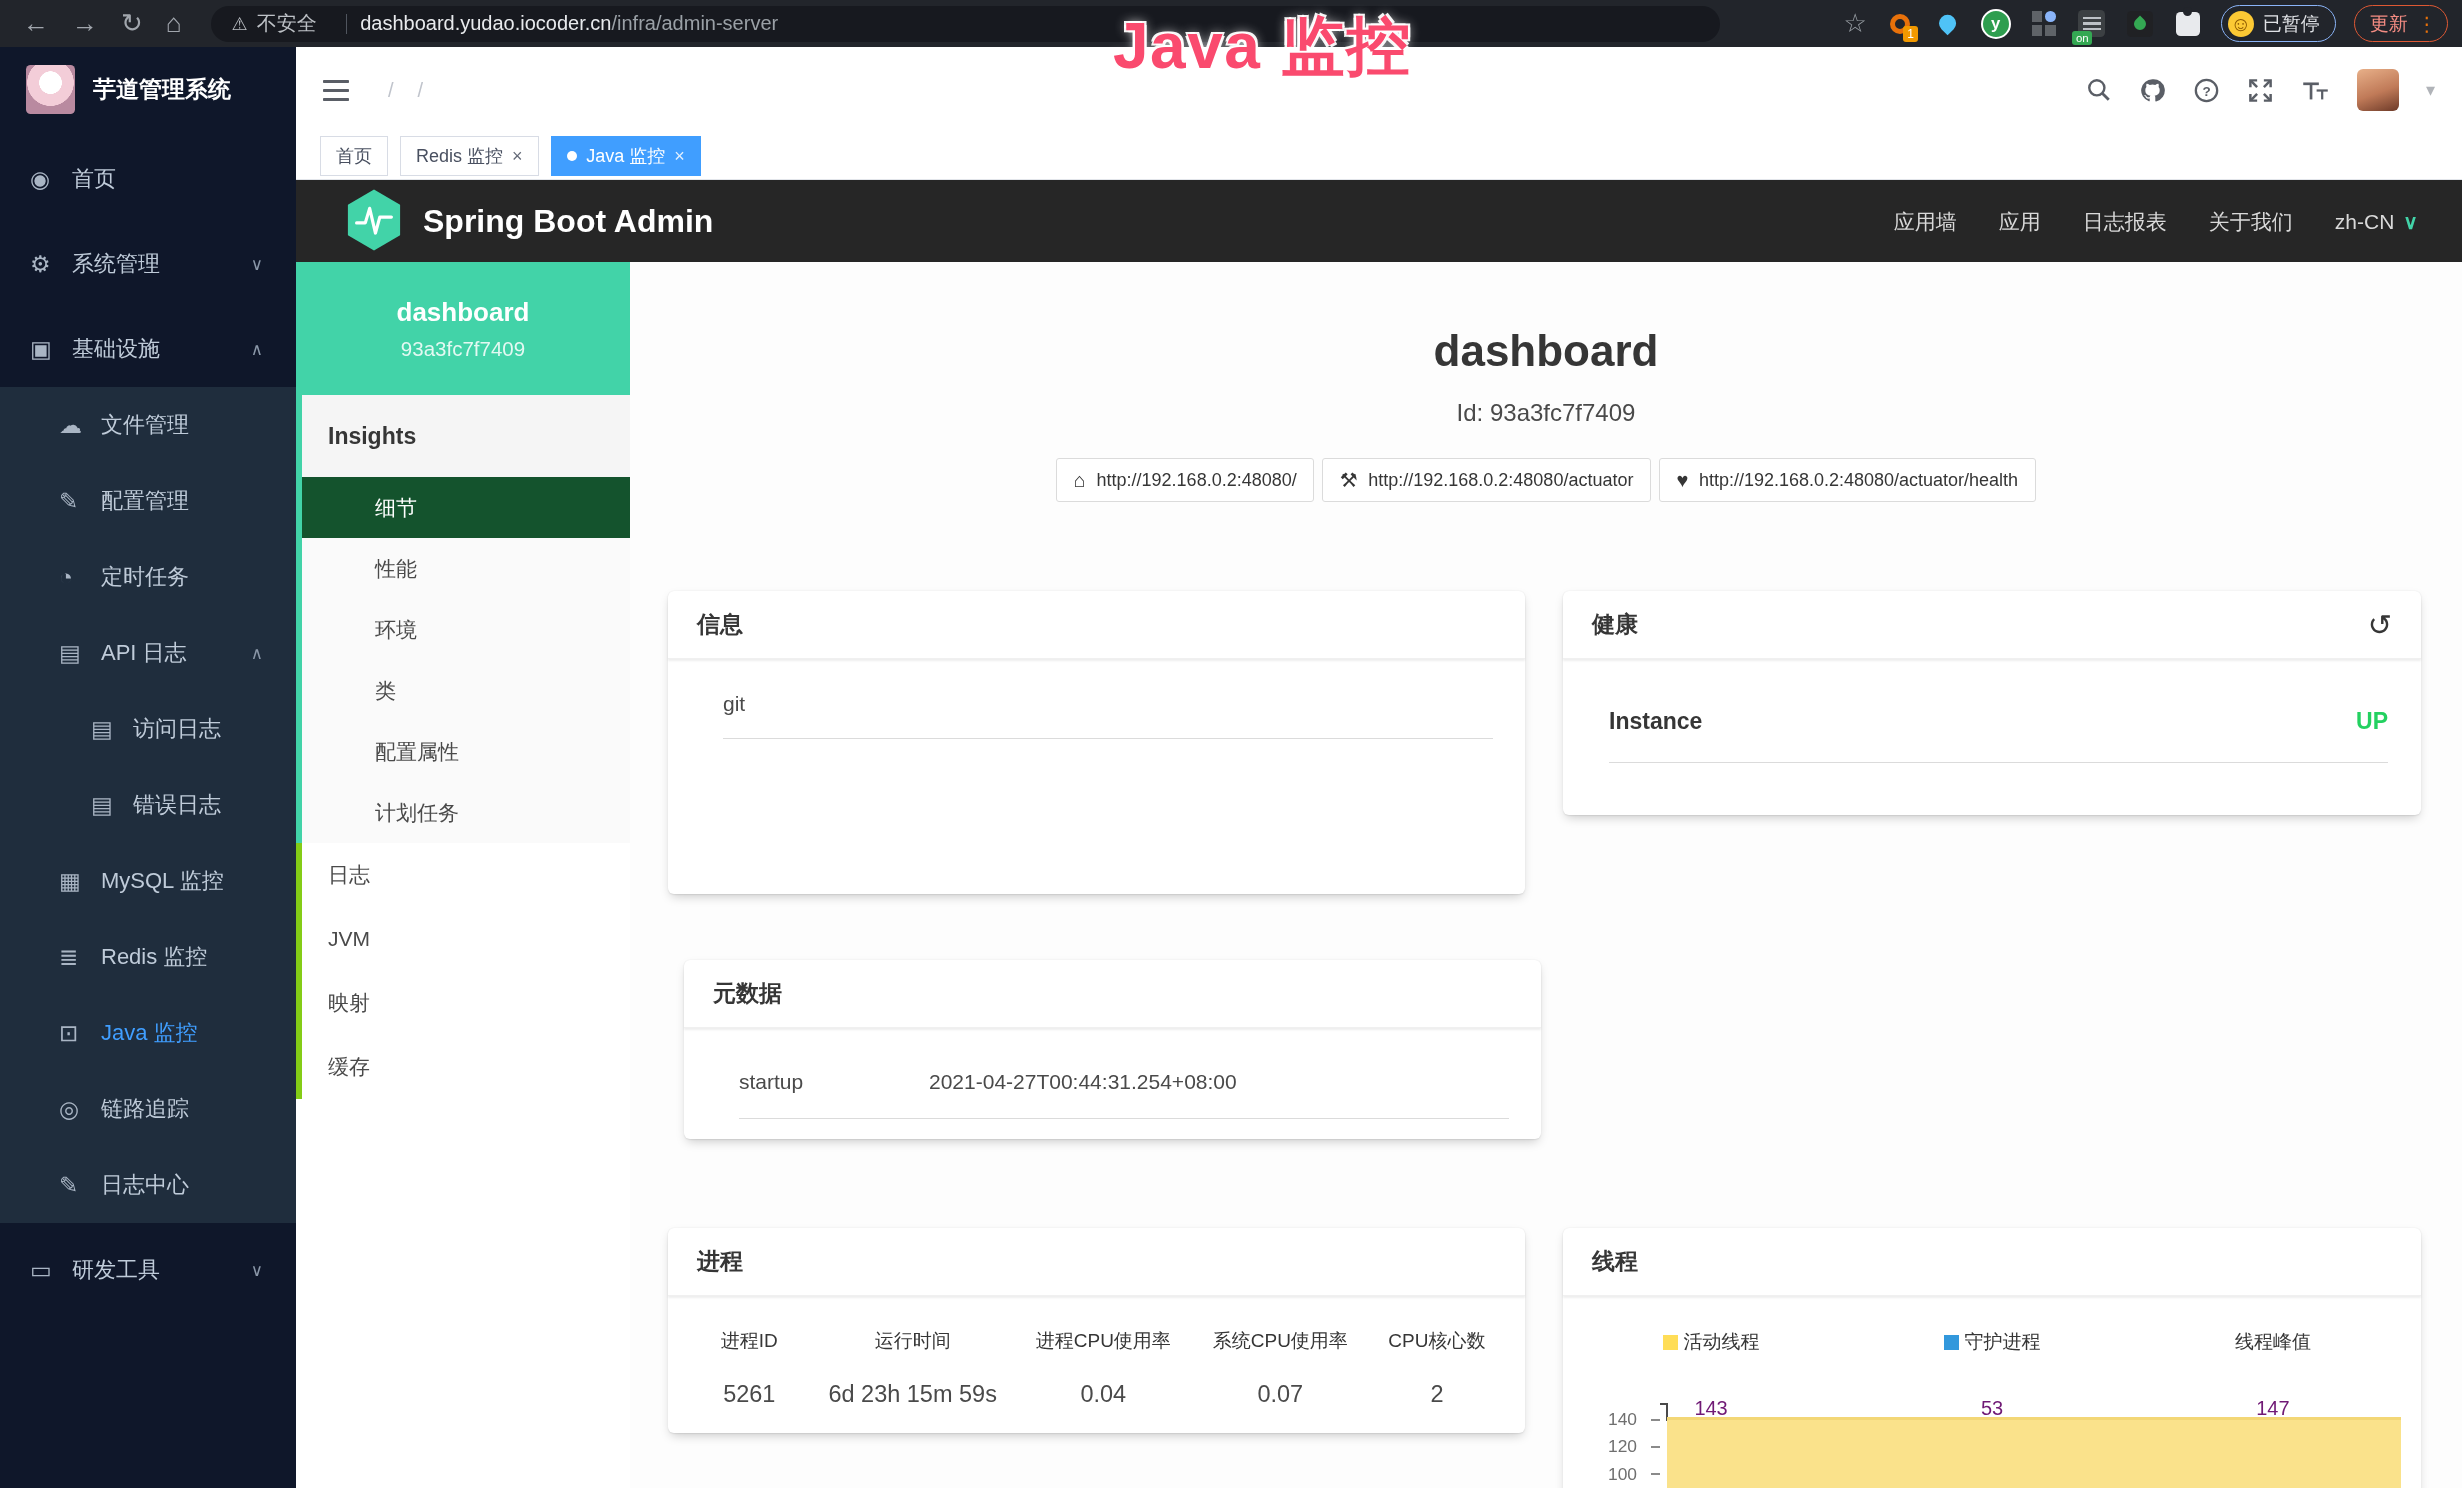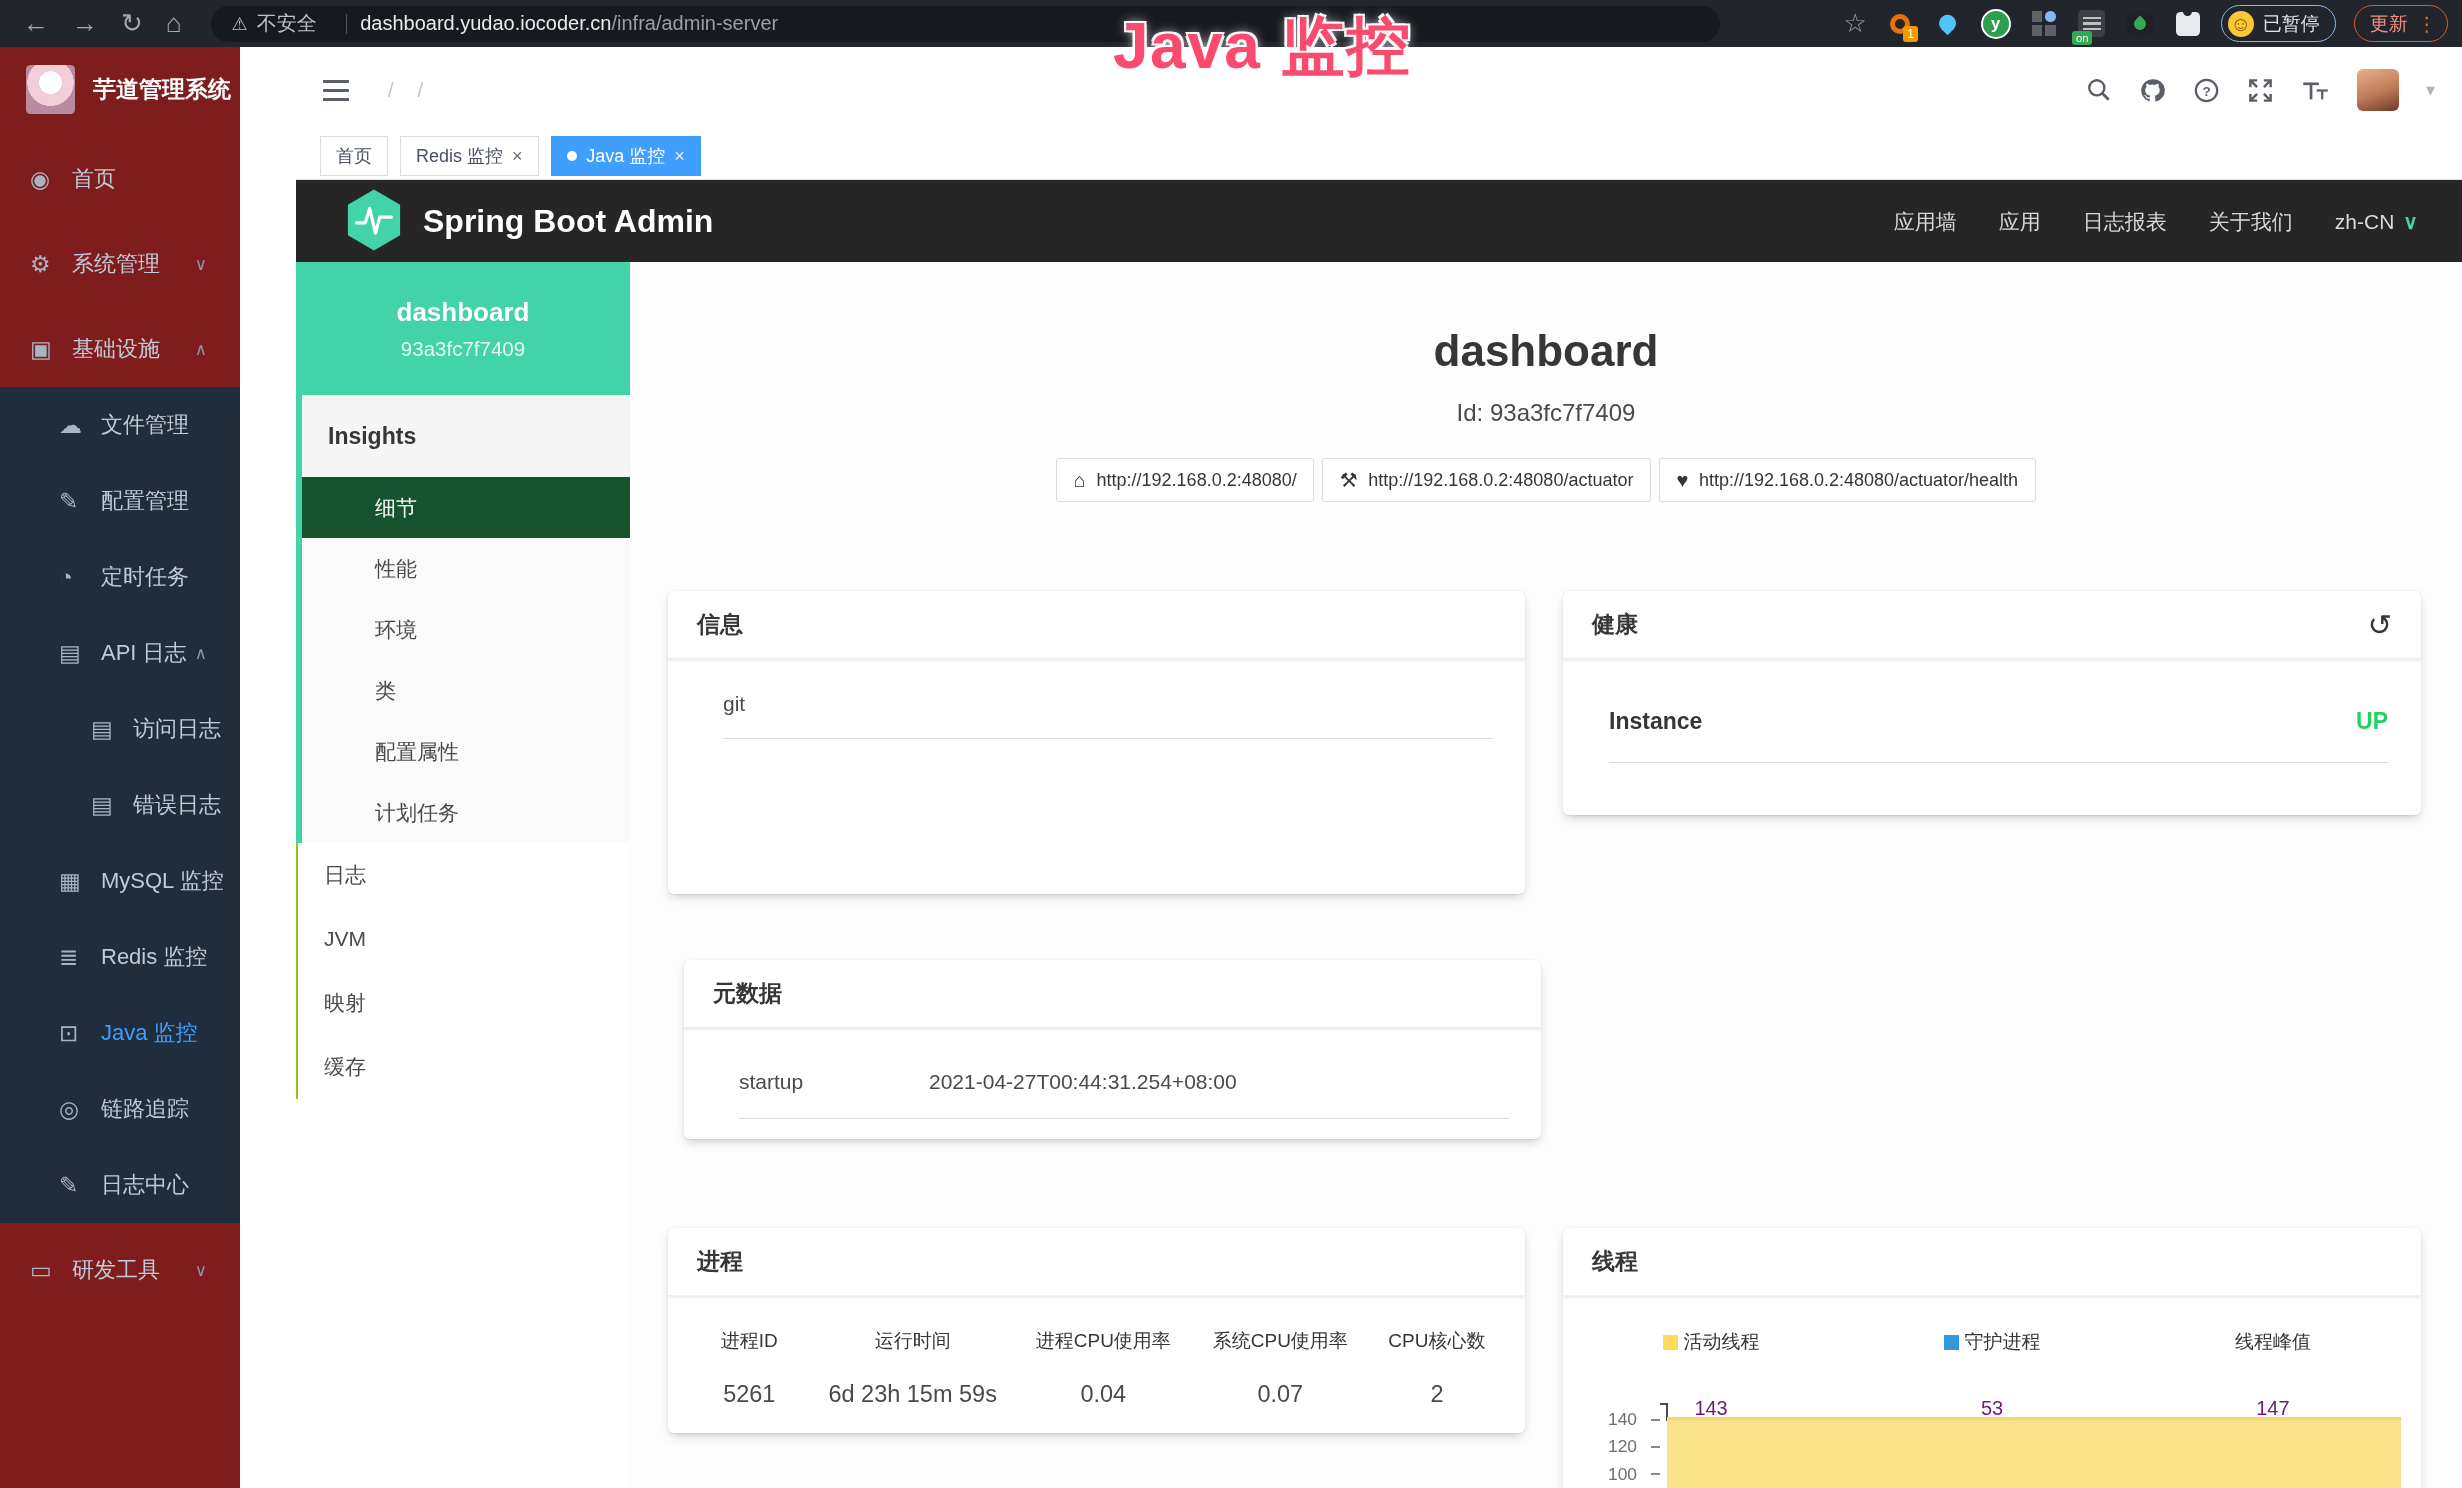--- a/index.html
+++ b/index.html
@@ -31,21 +31,21 @@
   .ext-puzzle{position:relative;width:24px;height:24px;background:#e8eaed;border-radius:4.6px}
   .ext-puzzle::after{content:"";position:absolute;top:-4.6px;left:7.6px;width:9px;height:9px;border-radius:50%;background:#22252b}
   .paused{display:flex;align-items:center;gap:9px;border:1.5px solid #8ab4f8;border-radius:20px;height:35px;padding:0 15px 0 6px;color:#dfe1e5;font-size:19px}
   .face{width:26px;height:26px;border-radius:50%;background:#fcc934;color:#8c5a00;font-size:20.5px;line-height:26px;text-align:center}
   .update{display:flex;align-items:center;gap:9px;border:1.5px solid #de5833;border-radius:20px;height:35px;padding:0 10.6px 0 15px;color:#f28b82;font-size:19px}
   .vdots{font-size:20px;color:#e8710a}
   
   .annotation{position:absolute;left:1113px;top:3px;z-index:99;font-size:64px;font-weight:600;letter-spacing:1.5px;color:#fa4a6e;
     text-shadow:2.3px 2.3px 0 rgba(255,255,255,.95),-2.3px -2.3px 0 rgba(255,255,255,.95),2.3px -2.3px 0 rgba(255,255,255,.95),-2.3px 2.3px 0 rgba(255,255,255,.95),0 0 12px rgba(255,255,255,.9)}
   
-  .sidebar{position:absolute;left:0;top:47px;width:240px;bottom:0;background:#7f1d1d}
+  .sidebar{position:absolute;left:0;top:47px;width:296px;bottom:0;background:#0f172a}
   .logo{display:flex;align-items:center;height:85px;padding-left:26px}
   .logo-img{width:49px;height:49px;border-radius:4.6px;flex:none;
     background:radial-gradient(circle at 50% 36%,#fff 0 28%,#f3cdd8 29% 58%,#b98aa0 59% 100%)}
   .logo-title{color:#fff;font-size:23px;font-weight:bold;margin-left:18px;white-space:nowrap}
   .menu{position:absolute;top:85px;left:0;right:0;bottom:0;display:flex;flex-direction:column;overflow:hidden}
   .menu-item{display:flex;align-items:center;height:76px;flex:none;padding-left:30px;color:#bfcbd9;font-size:22px;cursor:pointer}
   .menu-item .mi-icon{width:42px;color:#a9b5c4;font-size:23px;flex:none}
   .mi-chevron{margin-left:auto;margin-right:33px;font-size:16.7px;color:#8a97a8}
   .menu-item.lv1{margin-top:9px}
   .menu-item.lv2{background:#1f2d3d;padding-left:59px}
@@ -78,21 +78,21 @@
   .caret-g{color:#42d3a8;font-size:20px;font-weight:bold}
   
   .inst{position:absolute;left:0;top:215px;width:334px;bottom:0;background:#fff;box-shadow:0.8px 0 0 #ededed}
   .inst-head{height:133px;background:#42d3a8;color:#fff;display:flex;flex-direction:column;align-items:center;justify-content:center;gap:9px}
   .ih-name{font-size:26px;font-weight:bold}
   .ih-id{font-size:20.5px;color:rgba(255,255,255,.85)}
   .sectionwrap{border-left:6px solid #42d3a8}
   .insights{height:82px;background:#f5f5f5;display:flex;align-items:center;padding-left:26px;font-size:23px;font-weight:bold;color:#363636}
   .inst-item{height:61px;display:flex;align-items:center;padding-left:73px;font-size:21px;color:#4a4a4a;background:#fafafa;cursor:pointer}
   .inst-item.active{background:#14532d;color:#fff}
-  .rootwrap{border-left:2px solid #84cc16}
+  .rootwrap{border-left:6px solid #84cc16}
   .root-item{height:64px;display:flex;align-items:center;padding-left:26px;font-size:21px;color:#4a4a4a;background:#fff;cursor:pointer}
   
   .content{position:absolute;left:334px;top:215px;right:0;bottom:0;background:#fdfdfd}
   .ctitle{position:absolute;left:0;right:0;top:64px;text-align:center;font-size:44px;font-weight:bold;color:#363636}
   .cid{position:absolute;left:0;right:0;top:137px;text-align:center;font-size:24px;color:#4a4a4a}
   .links{position:absolute;left:0;right:0;top:196px;display:flex;justify-content:center;gap:7.6px}
   .link-btn{display:flex;align-items:center;gap:10.6px;height:44px;padding:0 16.7px;border:0.8px solid #dbdbdb;border-radius:3px;background:#fff;font-size:18px;color:#363636;cursor:pointer;box-sizing:border-box}
   .lb-icon{font-size:20px}
   .card{position:absolute;background:#fff;border-radius:6px;box-shadow:0 0.8px 1.5px rgba(10,10,10,.08),0 4.6px 10.6px -3px rgba(10,10,10,.22)}
   .card-h{height:67px;display:flex;align-items:center;padding:0 29px;font-size:23px;font-weight:bold;color:#363636;border-bottom:0.8px solid #f0f0f0;box-shadow:0 1.5px 2.3px rgba(10,10,10,.07);border-radius:6px 6px 0 0;position:relative}

